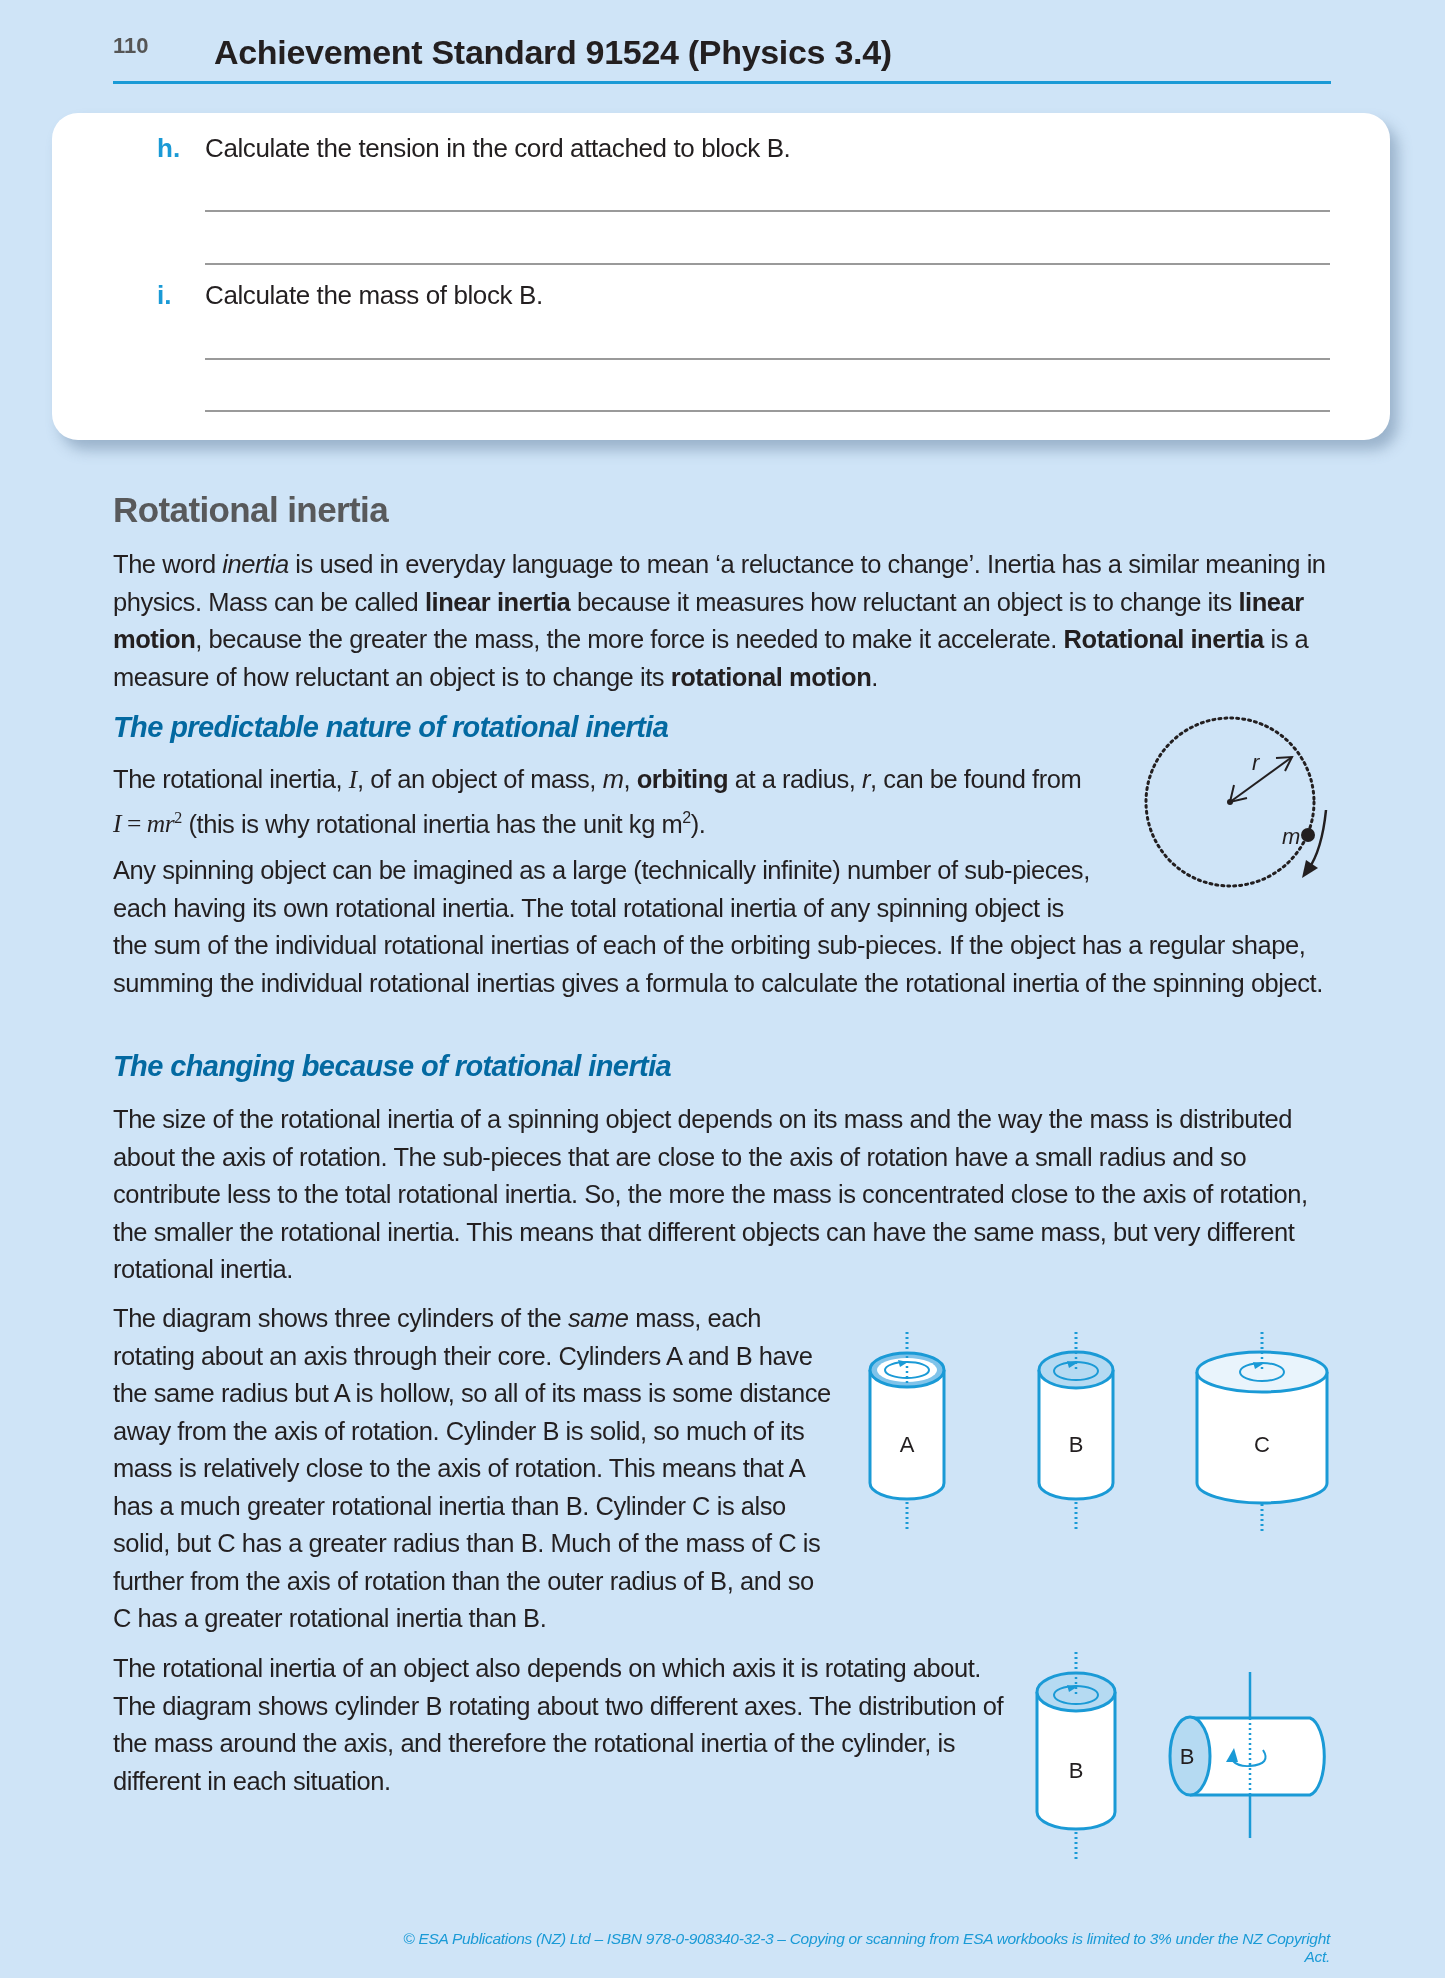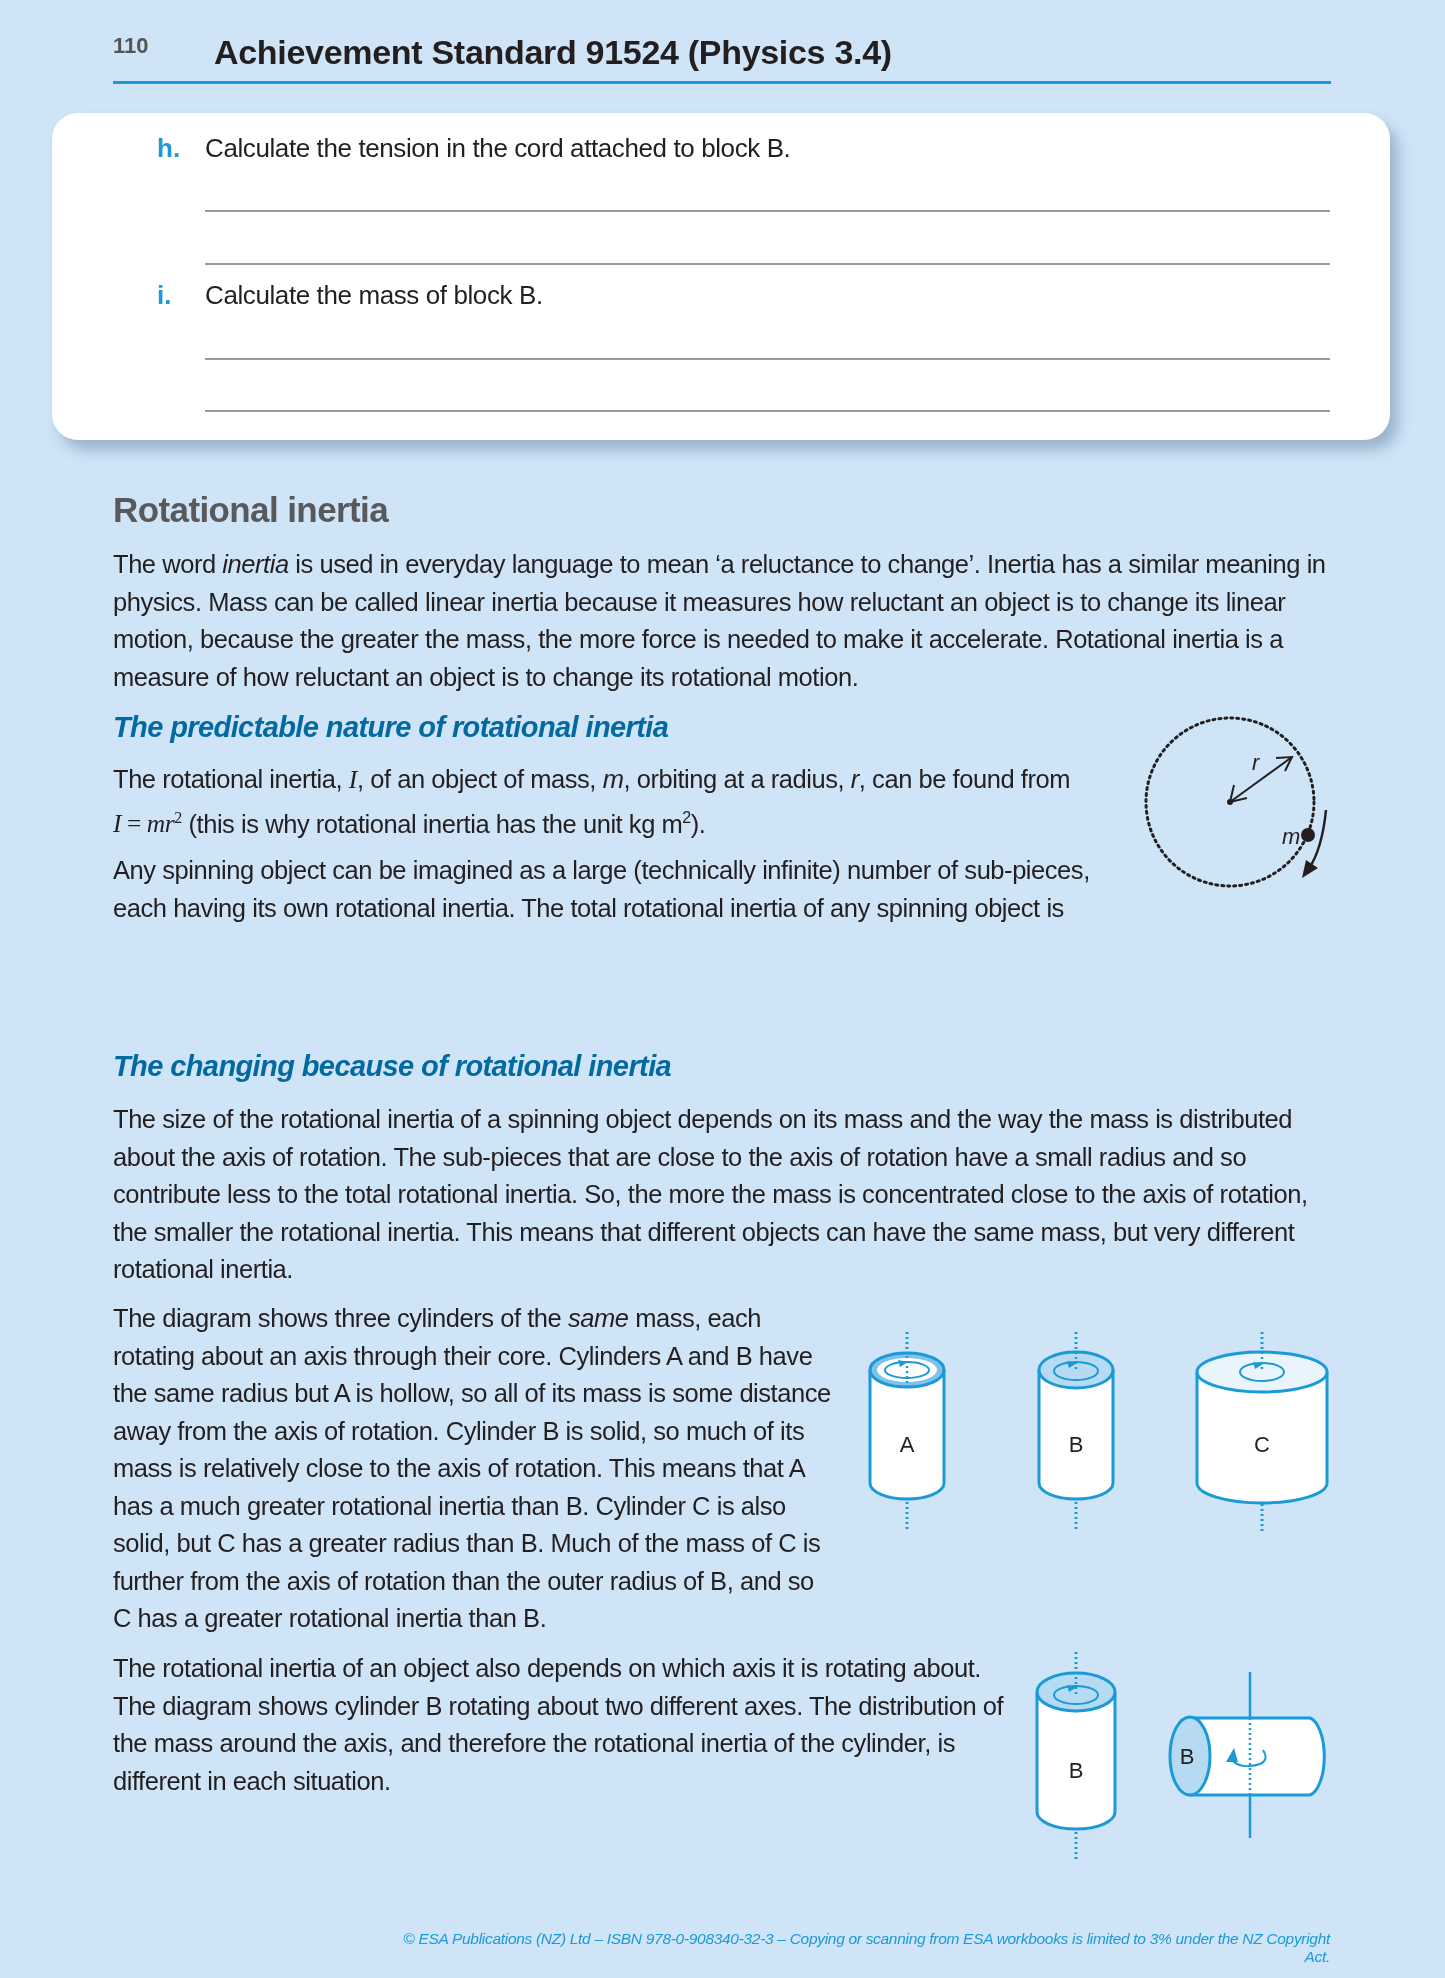--- a/index.html
+++ b/index.html
@@ -35,21 +35,21 @@
     letter-spacing: -0.6px;
   }
   .subhead {
     font-size: 29px; font-weight: bold; font-style: italic; color: #0369a1;
     letter-spacing: -0.6px;
   }
   .para {
     left: 113px; font-size: 25.5px; line-height: 37.5px; color: #231f20;
     letter-spacing: -0.45px; margin: 0;
   }
-  .para b { font-weight: normal; }
+  .para b { font-weight: bold; }
   .footer {
     left: 400px; top: 1930px; width: 930px; text-align: right;
     font-size: 15.5px; font-style: italic; color: #1a9ad6; letter-spacing: -0.3px;
   }
   svg text { font-family: "Liberation Sans", sans-serif; }
 </style>
 </head>
 <body>
 
 <div class="abs header-num">110</div>
@@ -75,20 +75,21 @@
 <div class="abs subhead" style="left:113px; top:711px;">The predictable nature of rotational inertia</div>
 
 <p class="abs para" style="top:761px; width:1000px;">
   <span>The rotational inertia, </span><i style="font-family:'Liberation Serif',serif;">I</i><span>, of an object of mass, </span><i>m</i><span>, </span><b>orbiting</b><span> at a radius, </span><i>r</i><span>, can be found from</span><br>
   <span style="font-family:'Liberation Serif',serif;"><i>I</i><span> = </span><i>mr</i><sup style="font-size:16px;">2</sup></span><span> (this is why rotational inertia has the unit kg m</span><sup style="font-size:16px;">2</sup><span>).</span>
 </p>
 
 <p class="abs para" style="top:852px; width:1230px;">
   <span>Any spinning object can be imagined as a large (technically infinite) number of sub-pieces,</span><br>
   <span>each having its own rotational inertia. The total rotational inertia of any spinning object is</span><br>
+  <span>the sum of the individual rotational inertias of each of the orbiting sub-pieces. If the object has a regular shape, summing the individual rotational inertias gives a formula to calculate the rotational inertia of the spinning object.</span>
 </p>
 
 <svg class="abs" style="left:1130px; top:710px;" width="220" height="190" viewBox="0 0 220 190">
   <circle cx="100" cy="92" r="84" fill="none" stroke="#231f20" stroke-width="3" stroke-dasharray="2 4" stroke-linecap="round"></circle>
   <line x1="100" y1="92" x2="162" y2="47" stroke="#231f20" stroke-width="2"></line>
   <polyline points="146,48 162,47 155,61" fill="none" stroke="#231f20" stroke-width="2"></polyline>
   <polyline points="104,75 100,92 117,88" fill="none" stroke="#231f20" stroke-width="2"></polyline>
   <circle cx="100" cy="92" r="3" fill="#231f20"></circle>
   <text x="122" y="60" font-size="22" font-style="italic" fill="#231f20">r</text>
   <circle cx="178" cy="125" r="7" fill="#231f20"></circle>

